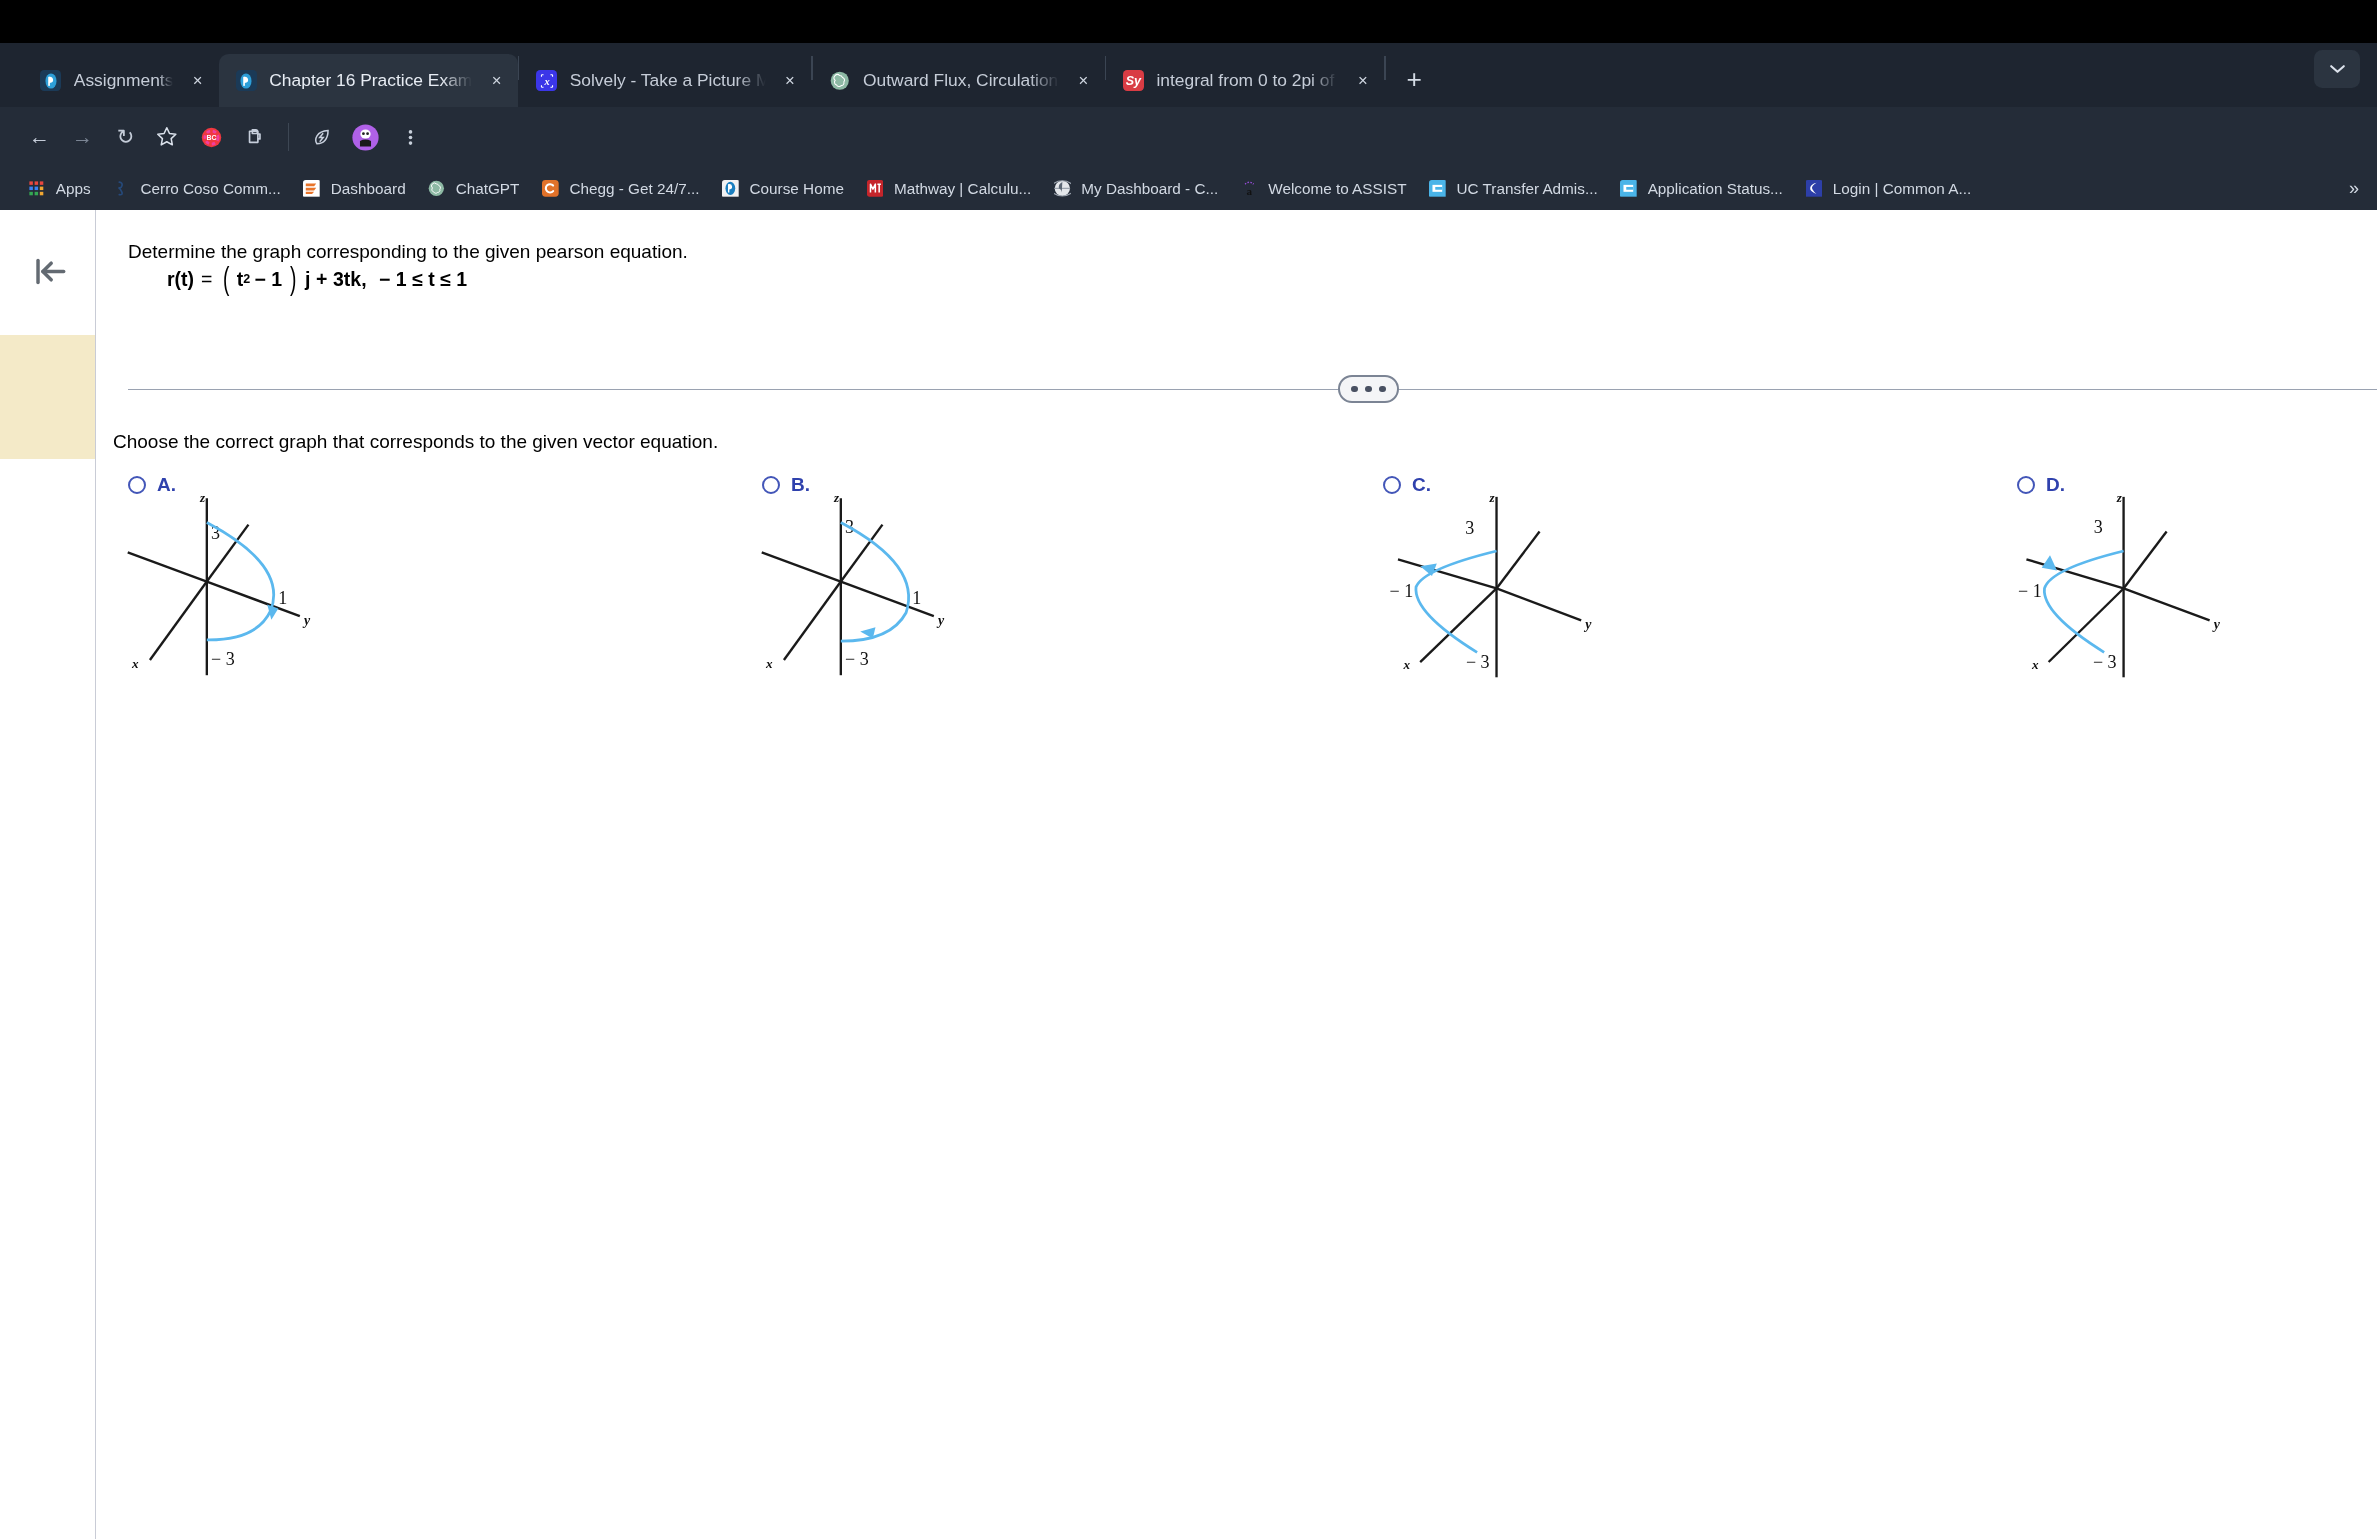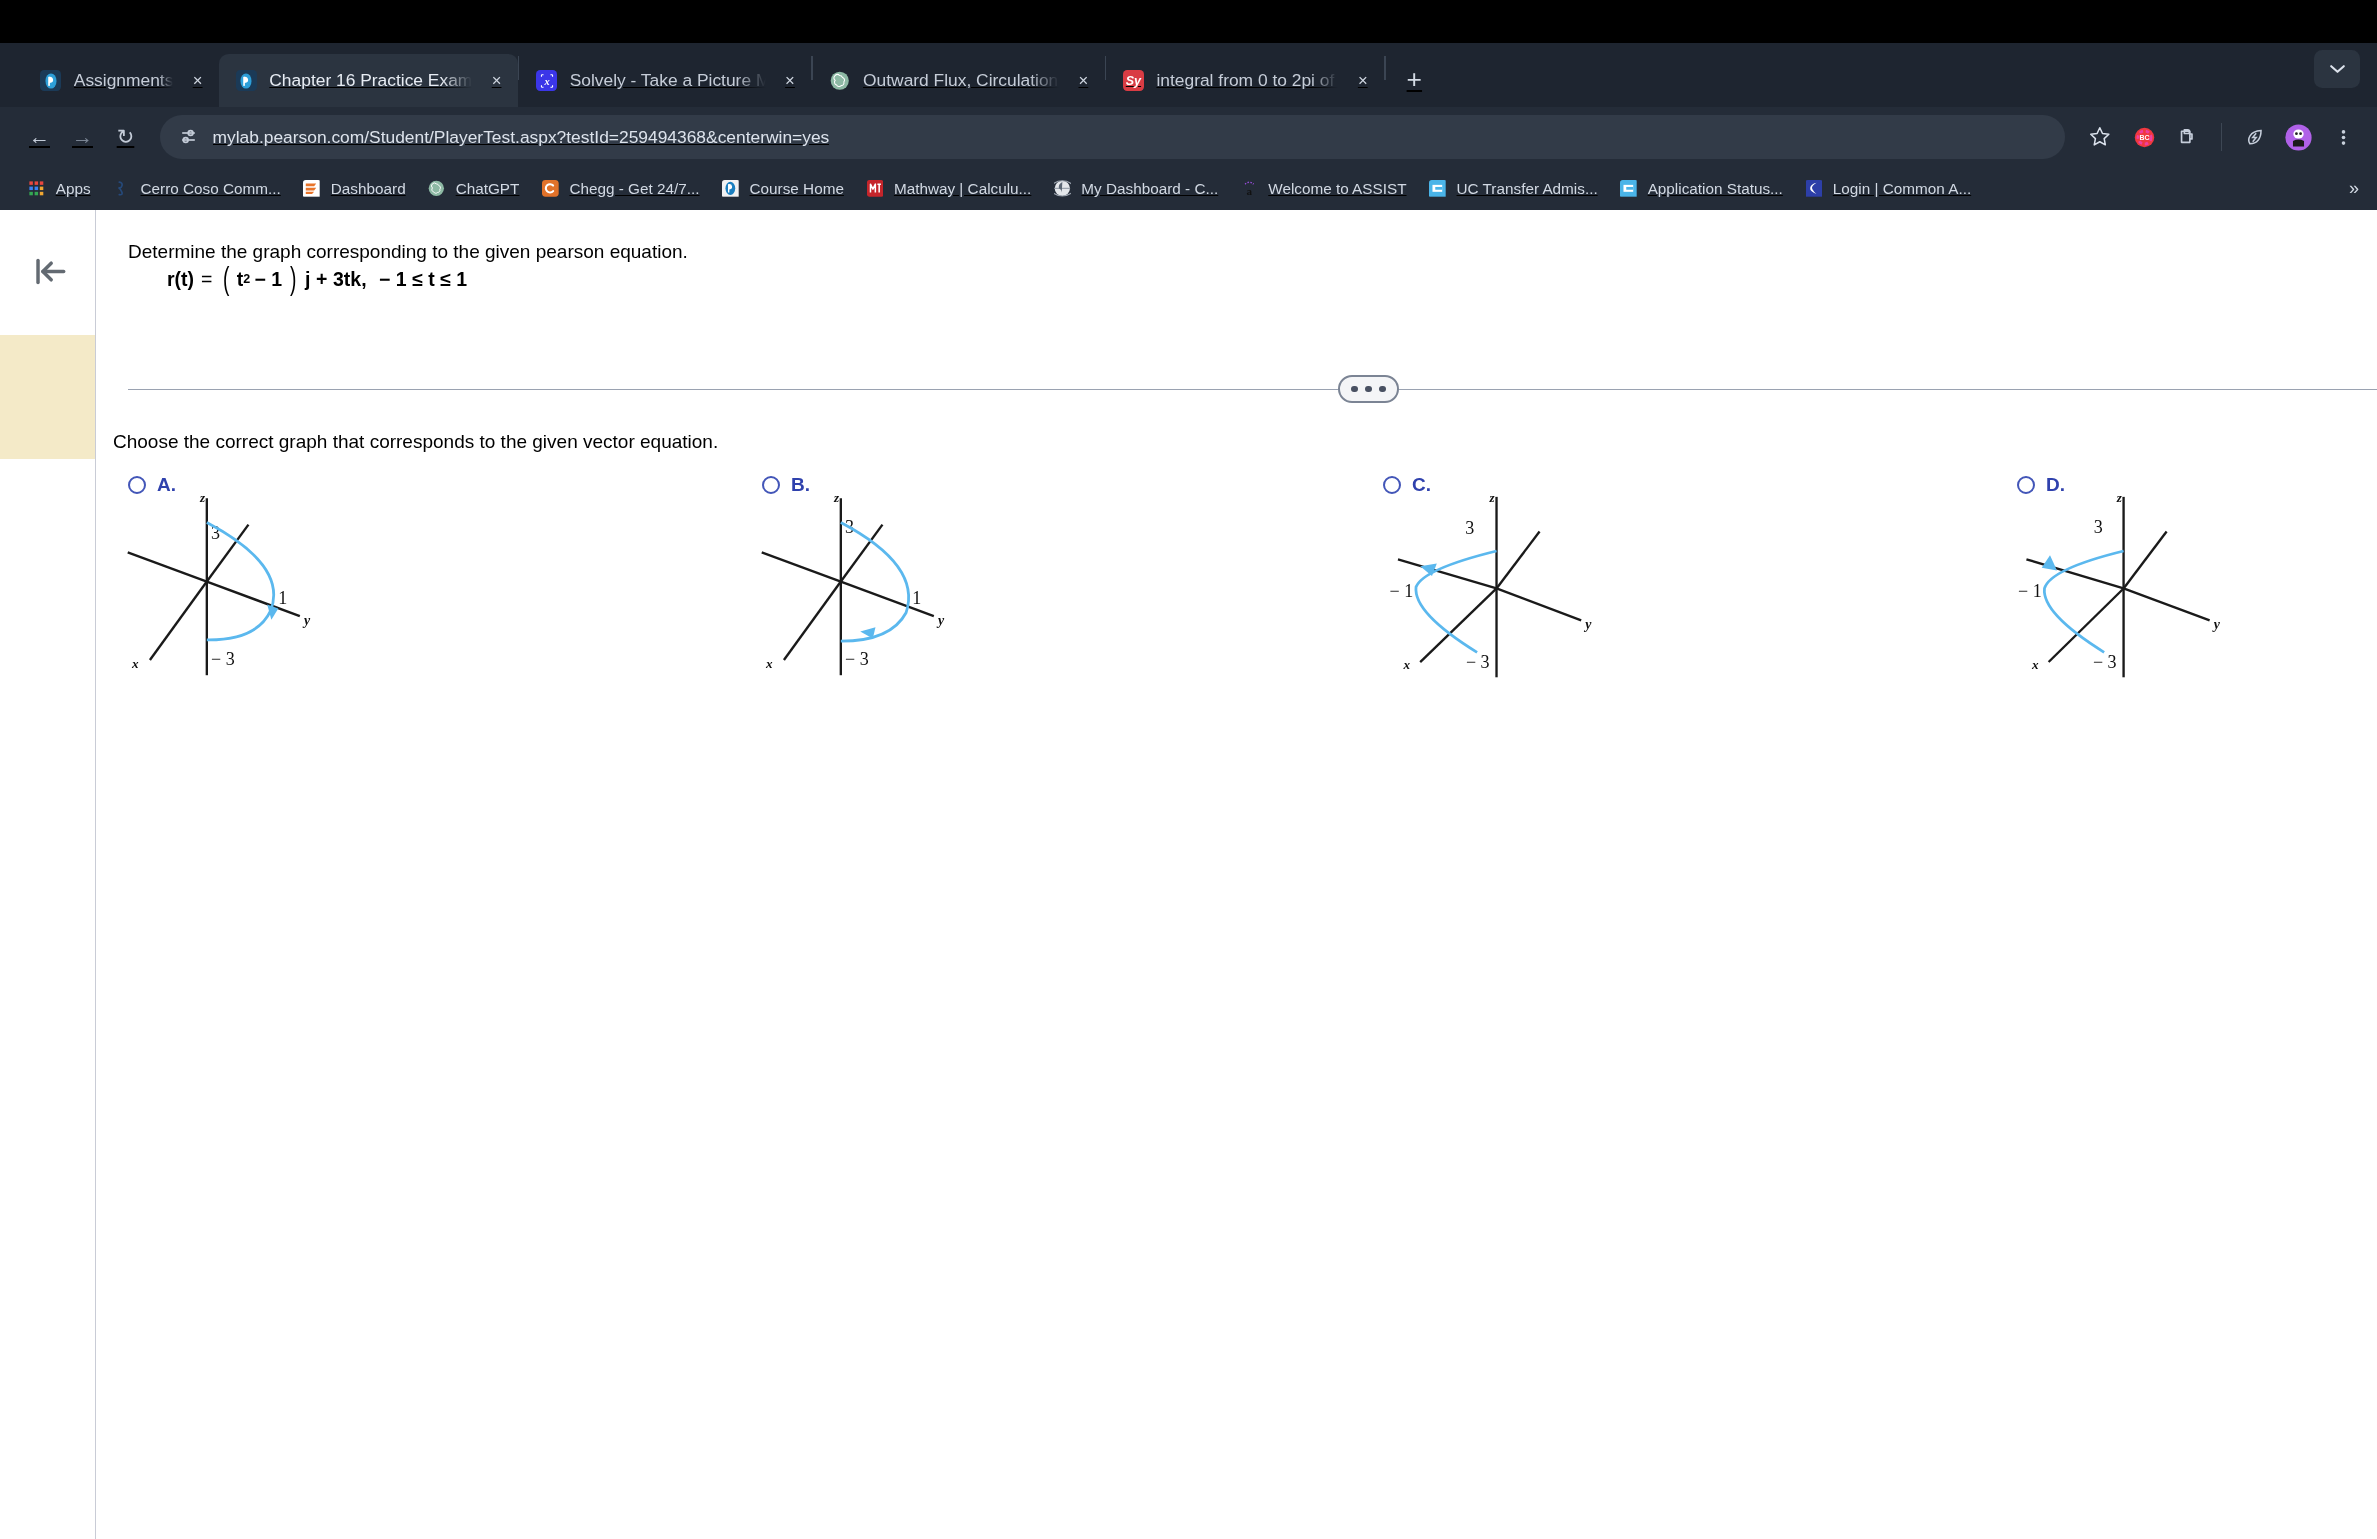--- a/index.html
+++ b/index.html
@@ -4,21 +4,21 @@
 <style>
   * { box-sizing: border-box; margin: 0; padding: 0; }
   html, body {
     width: 2377px; height: 1539px;
     background: #ffffff;
     font-family: "Liberation Sans", sans-serif;
     overflow: hidden;
   }
 
   
-  #window { width: 2377px; height: 1539px; position: relative; background:#3b82f6;text-decoration:underline; }
+  #window { width: 2377px; height: 1539px; position: relative; background:#3b82f6; }
 
   .titlebar-black {
     height: 43px; background: #000000; width: 100%;
   }
 
   
   .tabstrip {
     height: 64px;
     background: #1e2530;
     display: flex;
@@ -271,31 +271,20 @@
           <path d="M6 6 L15 14 L24 6" stroke="#dde3ec" stroke-width="3" fill="none" stroke-linecap="round" stroke-linejoin="round"></path>
         </svg>
     </div>
   </div>
 
   <div class="toolbar">
     <div class="nav-btn">←</div>
     <div class="nav-btn" style="color:#7b8594">→</div>
     <div class="nav-btn">↻</div>
 
-    <div class="omnibox">
-      <span>
-        <svg width="21" height="21" viewBox="0 0 30 30">
-            <line x1="6" y1="10" x2="24" y2="10" stroke="#c4ccd8" stroke-width="2.4"></line>
-            <line x1="6" y1="20" x2="24" y2="20" stroke="#c4ccd8" stroke-width="2.4"></line>
-            <circle cx="18" cy="10" r="3.4" fill="none" stroke="#c4ccd8" stroke-width="2.4"></circle>
-            <circle cx="11" cy="20" r="3.4" fill="none" stroke="#c4ccd8" stroke-width="2.4"></circle>
-          </svg>
-      </span>
-      <span class="url" title="mylab.pearson.com/Student/PlayerTest.aspx?testId=259494368&amp;centerwin=yes">mylab.pearson.com/Student/PlayerTest.aspx?testId=259494368&amp;centerwin=yes</span>
-    </div>
 
     <div class="tb-right">
       <div class="tb-icon">
         <svg width="23.6" height="23.6" viewBox="0 0 34 34">
             <path d="M17 4 L20.9 12.3 L30 13.4 L23.3 19.7 L25 28.6 L17 24.2 L9 28.6 L10.7 19.7 L4 13.4 L13.1 12.3 Z" fill="none" stroke="#dbe2ec" stroke-width="2.2" stroke-linejoin="round"></path>
           </svg>
       </div>
       <div class="tb-icon">
         <svg width="25" height="25" viewBox="0 0 36 36">
             <circle cx="18" cy="18" r="14" fill="#f0383f"></circle>

